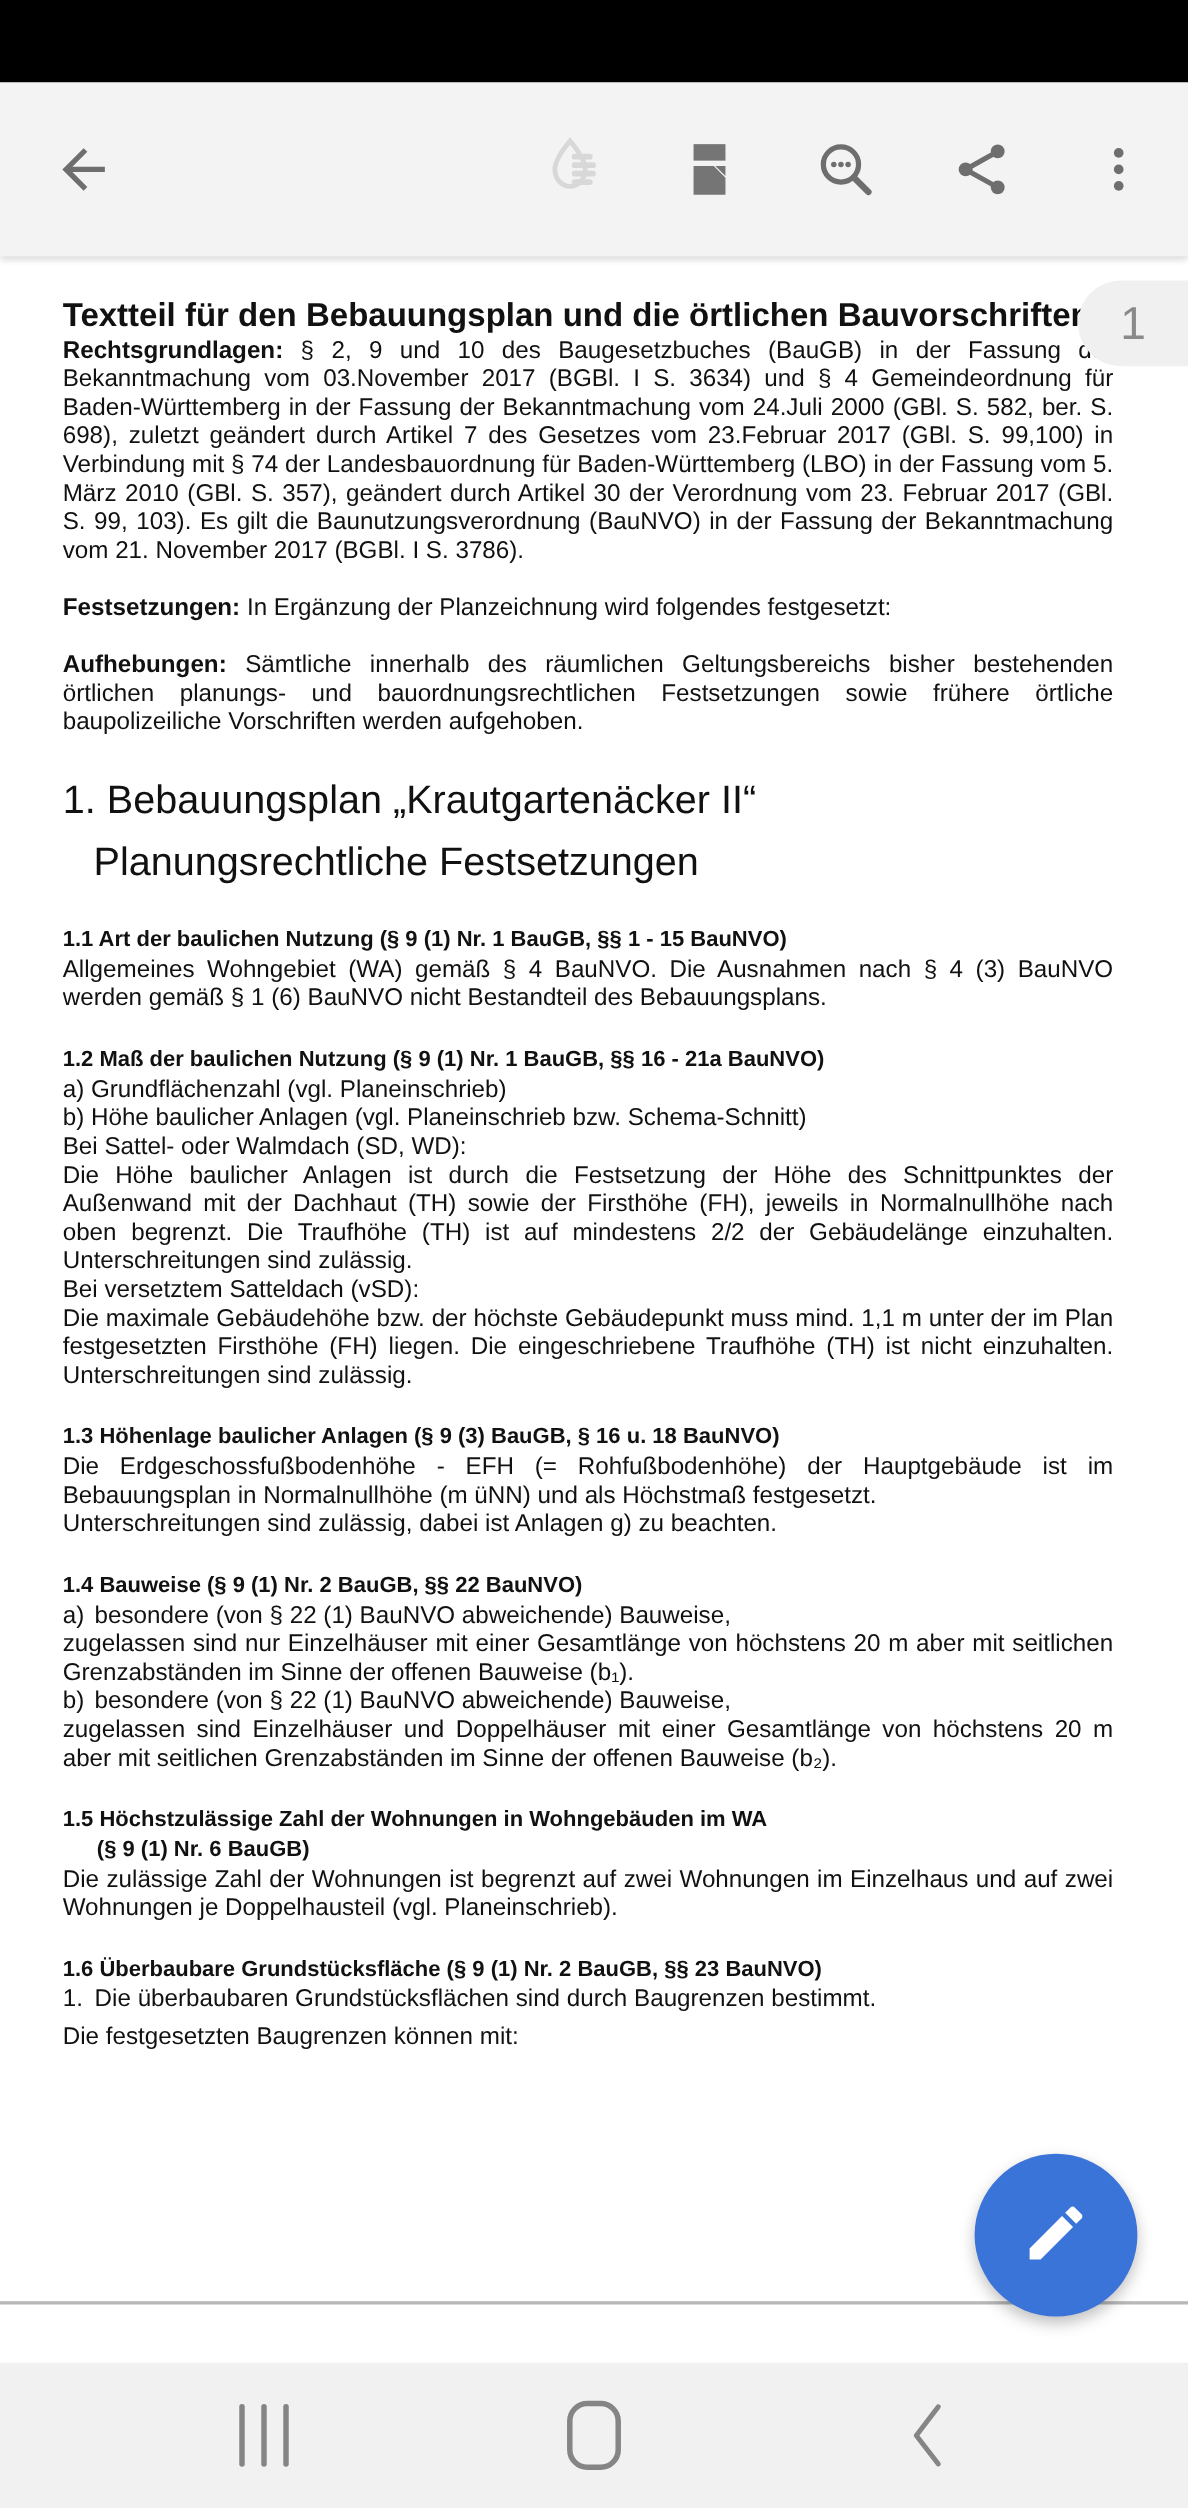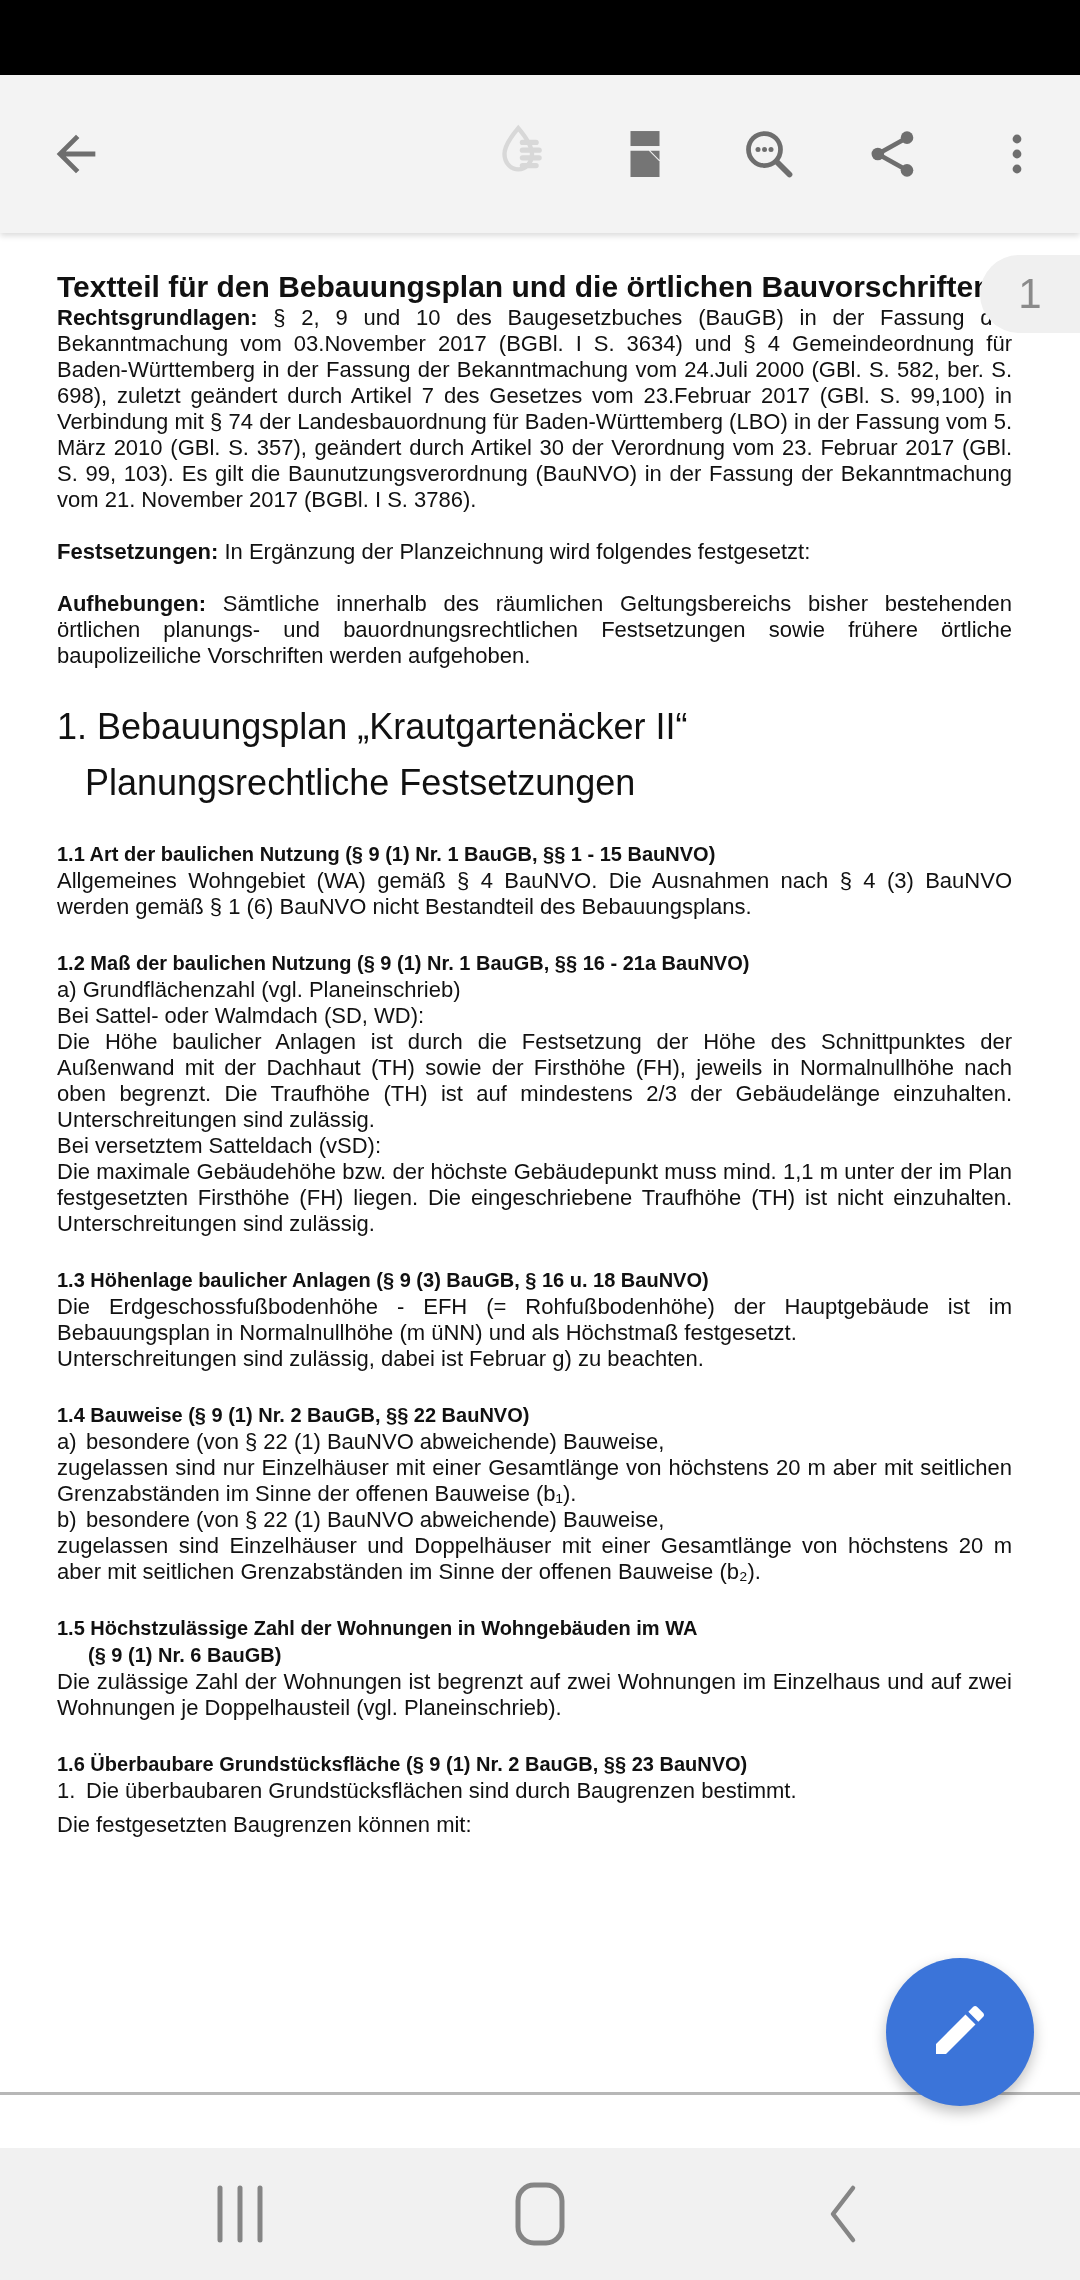--- a/index.html
+++ b/index.html
@@ -127,32 +127,33 @@
 
   <p class="lead just" style="margin-top:26px"><b class="lbl">Aufhebungen:</b> <span>Sämtliche innerhalb des räumlichen Geltungsbereichs bisher bestehenden örtlichen planungs- und bauordnungsrechtlichen Festsetzungen sowie frühere örtliche baupolizeiliche Vorschriften werden aufgehoben.</span></p>
 
   <h1 class="doc-h1"><span>1. Bebauungsplan „Krautgartenäcker II“</span><span class="h1-l2">Planungsrechtliche Festsetzungen</span></h1>
 
   <h2 class="doc-h2">1.1 Art der baulichen Nutzung (§ 9 (1) Nr. 1 BauGB, §§ 1 - 15 BauNVO)</h2>
   <p class="just mt-sm">Allgemeines Wohngebiet (WA) gemäß § 4 BauNVO. Die Ausnahmen nach § 4 (3) BauNVO werden gemäß § 1 (6) BauNVO nicht Bestandteil des Bebauungsplans.</p>
 
   <h2 class="doc-h2">1.2 Maß der baulichen Nutzung (§ 9 (1) Nr. 1 BauGB, §§ 16 - 21a BauNVO)</h2>
   <p class="mt-sm">a) Grundflächenzahl (vgl. Planeinschrieb)</p>
+  <p class="item-first">b) Höhe baulicher Anlagen (vgl. Planeinschrieb bzw. Schema-Schnitt)</p>
   <div class="labeled">
     <div>Bei Sattel- oder Walmdach (SD, WD):</div>
-    <div class="cont">Die Höhe baulicher Anlagen ist durch die Festsetzung der Höhe des Schnittpunktes der Außenwand mit der Dachhaut (TH) sowie der Firsthöhe (FH), jeweils in Normalnullhöhe nach oben begrenzt. Die Traufhöhe (TH) ist auf mindestens 2/3 der Gebäudelänge einzuhalten. Unterschreitungen sind zulässig.</div>
+    <div class="cont">Die Höhe baulicher Anlagen ist durch die Festsetzung der Höhe des Schnittpunktes der Außenwand mit der Dachhaut (TH) sowie der Firsthöhe (FH), jeweils in Normalnullhöhe nach oben begrenzt. Die Traufhöhe (TH) ist auf mindestens 2/2 der Gebäudelänge einzuhalten. Unterschreitungen sind zulässig.</div>
   </div>
   <div class="labeled">
     <div>Bei versetztem Satteldach (vSD):</div>
     <div class="cont">Die maximale Gebäudehöhe bzw. der höchste Gebäudepunkt muss mind. 1,1 m unter der im Plan festgesetzten Firsthöhe (FH) liegen. Die eingeschriebene Traufhöhe (TH) ist nicht einzuhalten. Unterschreitungen sind zulässig.</div>
   </div>
 
   <h2 class="doc-h2">1.3 Höhenlage baulicher Anlagen (§ 9 (3) BauGB, § 16 u. 18 BauNVO)</h2>
   <p class="just mt-sm">Die Erdgeschossfußbodenhöhe - EFH (= Rohfußbodenhöhe) der Hauptgebäude ist im Bebauungsplan in Normalnullhöhe (m üNN) und als Höchstmaß festgesetzt.</p>
-  <p class="mt-sm">Unterschreitungen sind zulässig, dabei ist Februar g) zu beachten.</p>
+  <p class="mt-sm">Unterschreitungen sind zulässig, dabei ist Anlagen g) zu beachten.</p>
 
   <h2 class="doc-h2">1.4 Bauweise (§ 9 (1) Nr. 2 BauGB, §§ 22 BauNVO)</h2>
   <div class="item">
     <div><span class="mk">a)</span><span>besondere (von § 22 (1) BauNVO abweichende) Bauweise,</span></div>
     <div class="cont">zugelassen sind nur Einzelhäuser mit einer Gesamtlänge von höchstens 20 m aber mit seitlichen Grenzabständen im Sinne der offenen Bauweise (b₁).</div>
   </div>
   <div class="item item-first">
     <div><span class="mk">b)</span><span>besondere (von § 22 (1) BauNVO abweichende) Bauweise,</span></div>
     <div class="cont">zugelassen sind Einzelhäuser und Doppelhäuser mit einer Gesamtlänge von höchstens 20 m aber mit seitlichen Grenzabständen im Sinne der offenen Bauweise (b₂).</div>
   </div>

